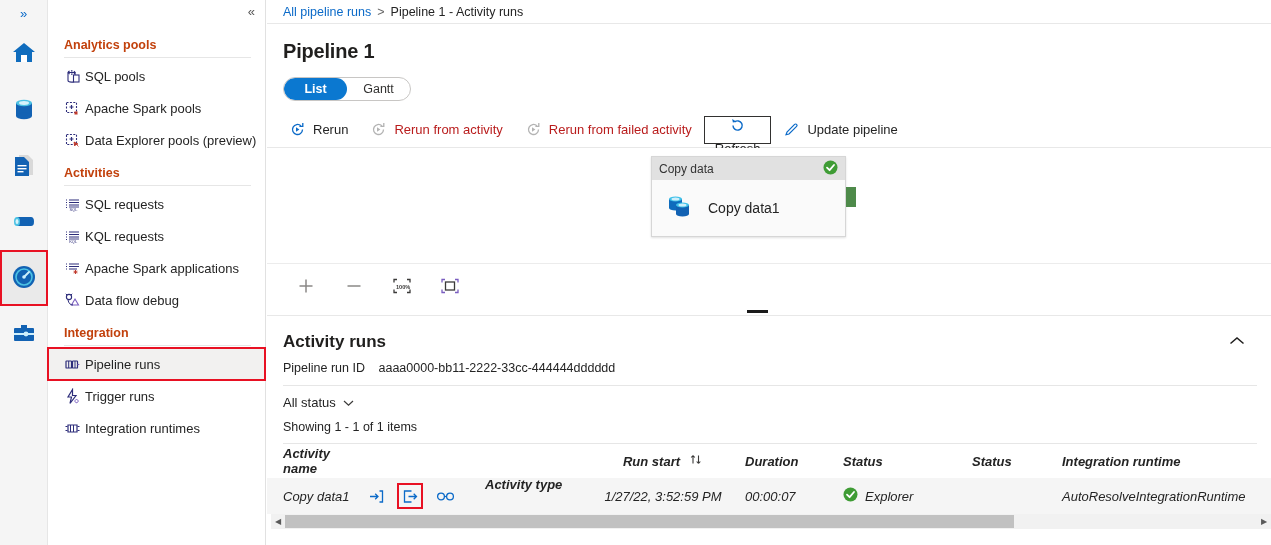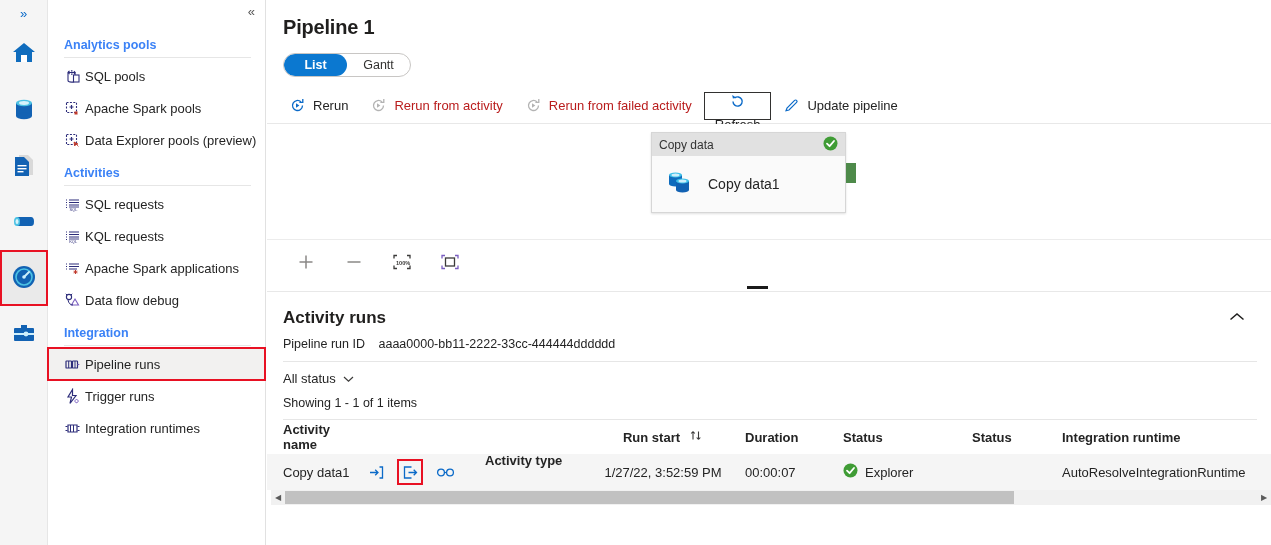--- a/index.html
+++ b/index.html
@@ -32,21 +32,21 @@
   
   #nav {
     position:absolute; left:48px; top:0; width:218px; height:545px;
     background:#fff; border-right:1px solid #e1e1e1;
   }
   #nav .collapse {
     position:absolute; right:10px; top:4px; color:#555; font-size:13px; cursor:pointer;
   }
   #nav .inner { padding:28px 0 0 0; }
   .grp-title {
-    font-size:12.5px; font-weight:bold; color:#3b82f6;
+    font-size:12.5px; font-weight:bold; color:#c2410c;
     padding:10px 0 5px 16px; margin:0;
   }
   .grp-rule { height:1px; background:#e6e6e6; margin:0 14px 2px 16px; }
   .navitem {
     display:flex; align-items:center; gap:4px;
     height:32px; padding:0 8px 0 16px; cursor:pointer;
     font-size:13px; color:#242424;
   }
   .navitem.selected { background:#f2f1f0; }
   .navitem.boxed { outline:2px solid #e81123; outline-offset:-1px; }
@@ -147,21 +147,21 @@
 
   #statusfilter {
     display:flex; align-items:center; gap:7px;
     padding:9px 0 0 16px; font-size:13px; cursor:pointer; width:max-content;
   }
   #showing { padding:10px 0 0 16px; font-size:12.5px; color:#242424; }
   #srule { height:1px; background:#e6e6e6; margin:9px 14px 0 16px; }
 
   
   #tbl { width:100%; }
-  .trow { display:flex; align-items:center; font-size:13px; }
+  .trow { display:flex; align-items:center; font-size:13px;font-style:italic; }
   .thead { height:34px; font-weight:bold; color:#242424; padding-left:16px; }
   .tbody { height:36px; background:#f5f5f5; padding-left:16px; color:#242424; }
   .c-name   { width:82px; flex:0 0 82px; }
   .c-acts   { width:120px; flex:0 0 120px; display:flex; align-items:center; gap:15px; }
   .c-type   { width:96px; flex:0 0 96px;margin-top:47px; }
   .c-start  { width:164px; flex:0 0 164px; display:flex; align-items:center; gap:9px;justify-content:center; }
   .c-dur    { width:98px; flex:0 0 98px; }
   .c-status { width:129px; flex:0 0 129px; display:flex; align-items:center; gap:7px; }
   .c-err    { width:90px; flex:0 0 90px; }
   .c-ir     { flex:1; white-space:nowrap; }
@@ -375,20 +375,25 @@
         </svg>
       </span>
       <span class="lbl">Integration runtimes</span>
     </div>
 
   </div>
 </div>
 
 <div id="main">
 
+  <div id="crumbs">
+    <span class="lnk">All pipeline runs</span>
+    <span class="sep">&gt;</span>
+    <span class="cur">Pipeline 1 - Activity runs</span>
+  </div>
 
   <div id="ptitle">Pipeline 1</div>
 
   <div id="pivot">
     <div class="on">List</div>
     <div>Gantt</div>
   </div>
 
   <div id="cmds">
     <div class="cmd">

